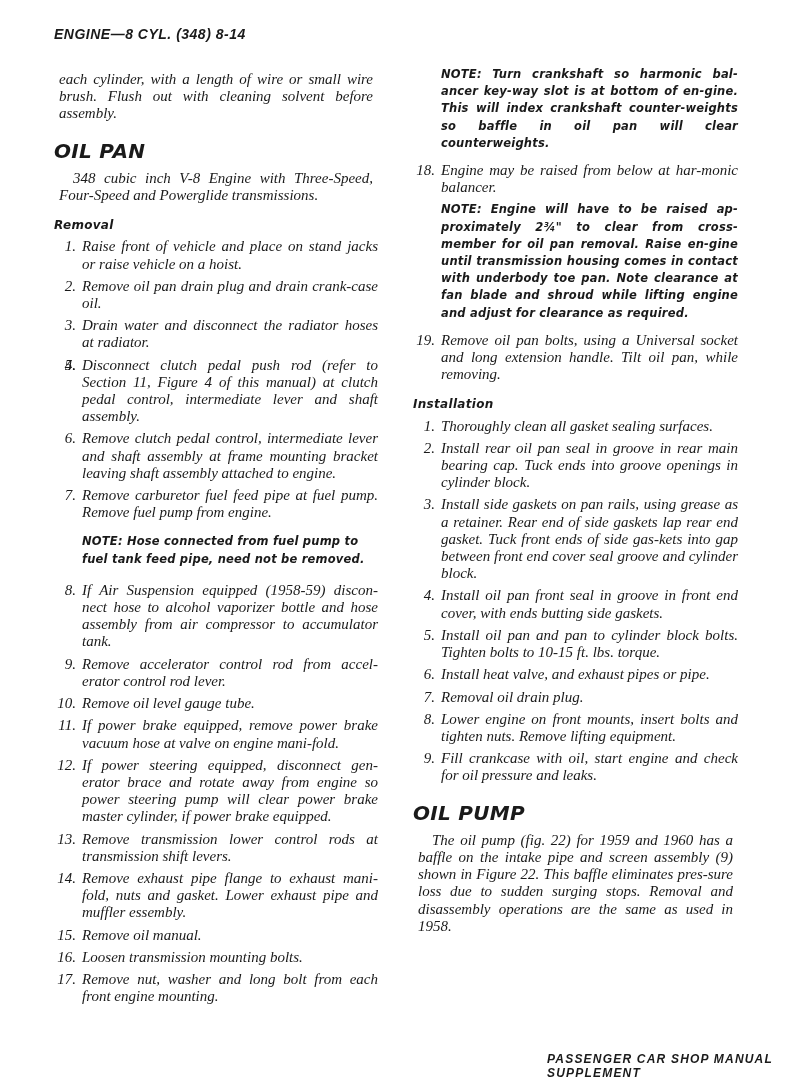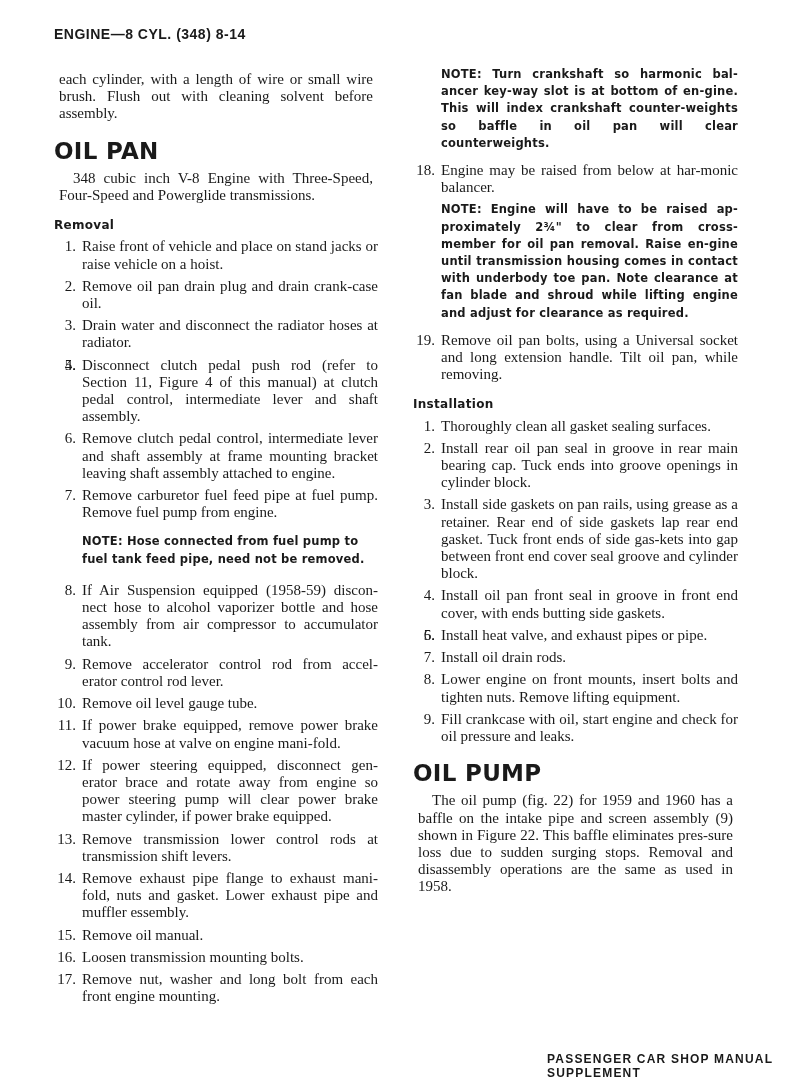--- a/index.html
+++ b/index.html
@@ -1,27 +1,27 @@
 <!DOCTYPE html>
 <html><head>
 <meta charset="utf-8">
 <style>
   html, body { margin: 0; padding: 0; background: #ffffff; }
   body { width: 790px; height: 1085px; position: relative; overflow: hidden; color: #1a1a1a; }
-  .page { position: absolute; left: 0; top: 0; width: 790px; height: 1085px; }
+  .page { position: absolute; left: 0; top: 0; width: 790px; height: 1085px; font-style: italic; }
   .header {
     position: absolute; left: 54px; top: 26px;
     font-family: "Liberation Sans", sans-serif; font-weight: bold; font-size: 14px; letter-spacing: 0.5px;
   }
   .col { position: absolute; top: 0; }
   .col-left { left: 54px; width: 324px; top: 66px; }
   .col-right { left: 413px; width: 325px; top: 66px; }
   .serif { font-family: "Liberation Serif", "DejaVu Serif", serif; font-size: 15px; line-height: 17.2px; text-align: justify; }
   p { margin: 5px; }
-  .h1 { font-family: "DejaVu Sans", sans-serif; font-weight: bold; font-size: 23px; margin: 20px 0 10px 0; letter-spacing: 0.3px; }
+  .h1 { font-family: "DejaVu Sans", sans-serif; font-weight: bold; font-size: 20px; margin: 20px 0 10px 0; letter-spacing: 0.3px; }
   .h2 { font-family: "DejaVu Sans", sans-serif; font-weight: bold; font-size: 12px; margin: 13px 0 4px 0; letter-spacing: 0.3px; }
   .indent { text-indent: 14px; }
   ol.steps { list-style: none; margin: 0; padding: 0; }
   ol.steps li { position: relative; padding-left: 28px; margin-bottom: 5px; }
   ol.steps li .num { position: absolute; left: 0; width: 22px; text-align: right; }
   .note {
     font-family: "DejaVu Sans", sans-serif; font-weight: bold; font-size: 11.5px; line-height: 17.2px;
     margin: 4px 0 10px 28px; text-align: justify; letter-spacing: 0.2px;
   }
   .note.left-note { margin: 12px 0 14px 28px; text-align: left; }
@@ -86,23 +86,23 @@
     </ol>
 
 
     <div class="h2">Installation</div>
 
     <ol class="steps">
       <li><span class="num">1.</span><span>Thoroughly clean all gasket sealing surfaces.</span></li>
       <li><span class="num">2.</span><span>Install rear oil pan seal in groove in rear main bearing cap. Tuck ends into groove openings in cylinder block.</span></li>
       <li><span class="num">3.</span><span>Install side gaskets on pan rails, using grease as a retainer. Rear end of side gaskets lap rear end gasket. Tuck front ends of side gas-kets into gap between front end cover seal groove and cylinder block.</span></li>
       <li><span class="num">4.</span><span>Install oil pan front seal in groove in front end cover, with ends butting side gaskets.</span></li>
-      <li><span class="num">5.</span></li>
+      <li><span class="num">5.</span><span>Install oil pan and pan to cylinder block bolts. Tighten bolts to 10-15 ft. lbs. torque.</span></li>
       <li><span class="num">6.</span><span>Install heat valve, and exhaust pipes or pipe.</span></li>
-      <li><span class="num">7.</span><span>Install oil drain rods.</span></li>
+      <li><span class="num">7.</span><span>Removal oil drain plug.</span></li>
       <li><span class="num">8.</span><span>Lower engine on front mounts, insert bolts and tighten nuts. Remove lifting equipment.</span></li>
       <li><span class="num">9.</span><span>Fill crankcase with oil, start engine and check for oil pressure and leaks.</span></li>
     </ol>
 
     <div class="h1">OIL PUMP</div>
     <p class="indent">The oil pump (fig. 22) for 1959 and 1960 has a baffle on the intake pipe and screen assembly (9) shown in Figure 22. This baffle eliminates pres-sure loss due to sudden surging stops. Removal and disassembly operations are the same as used in 1958.</p>
   </div>
 
   <div class="footer">PASSENGER CAR SHOP MANUAL SUPPLEMENT</div>
 </div>

